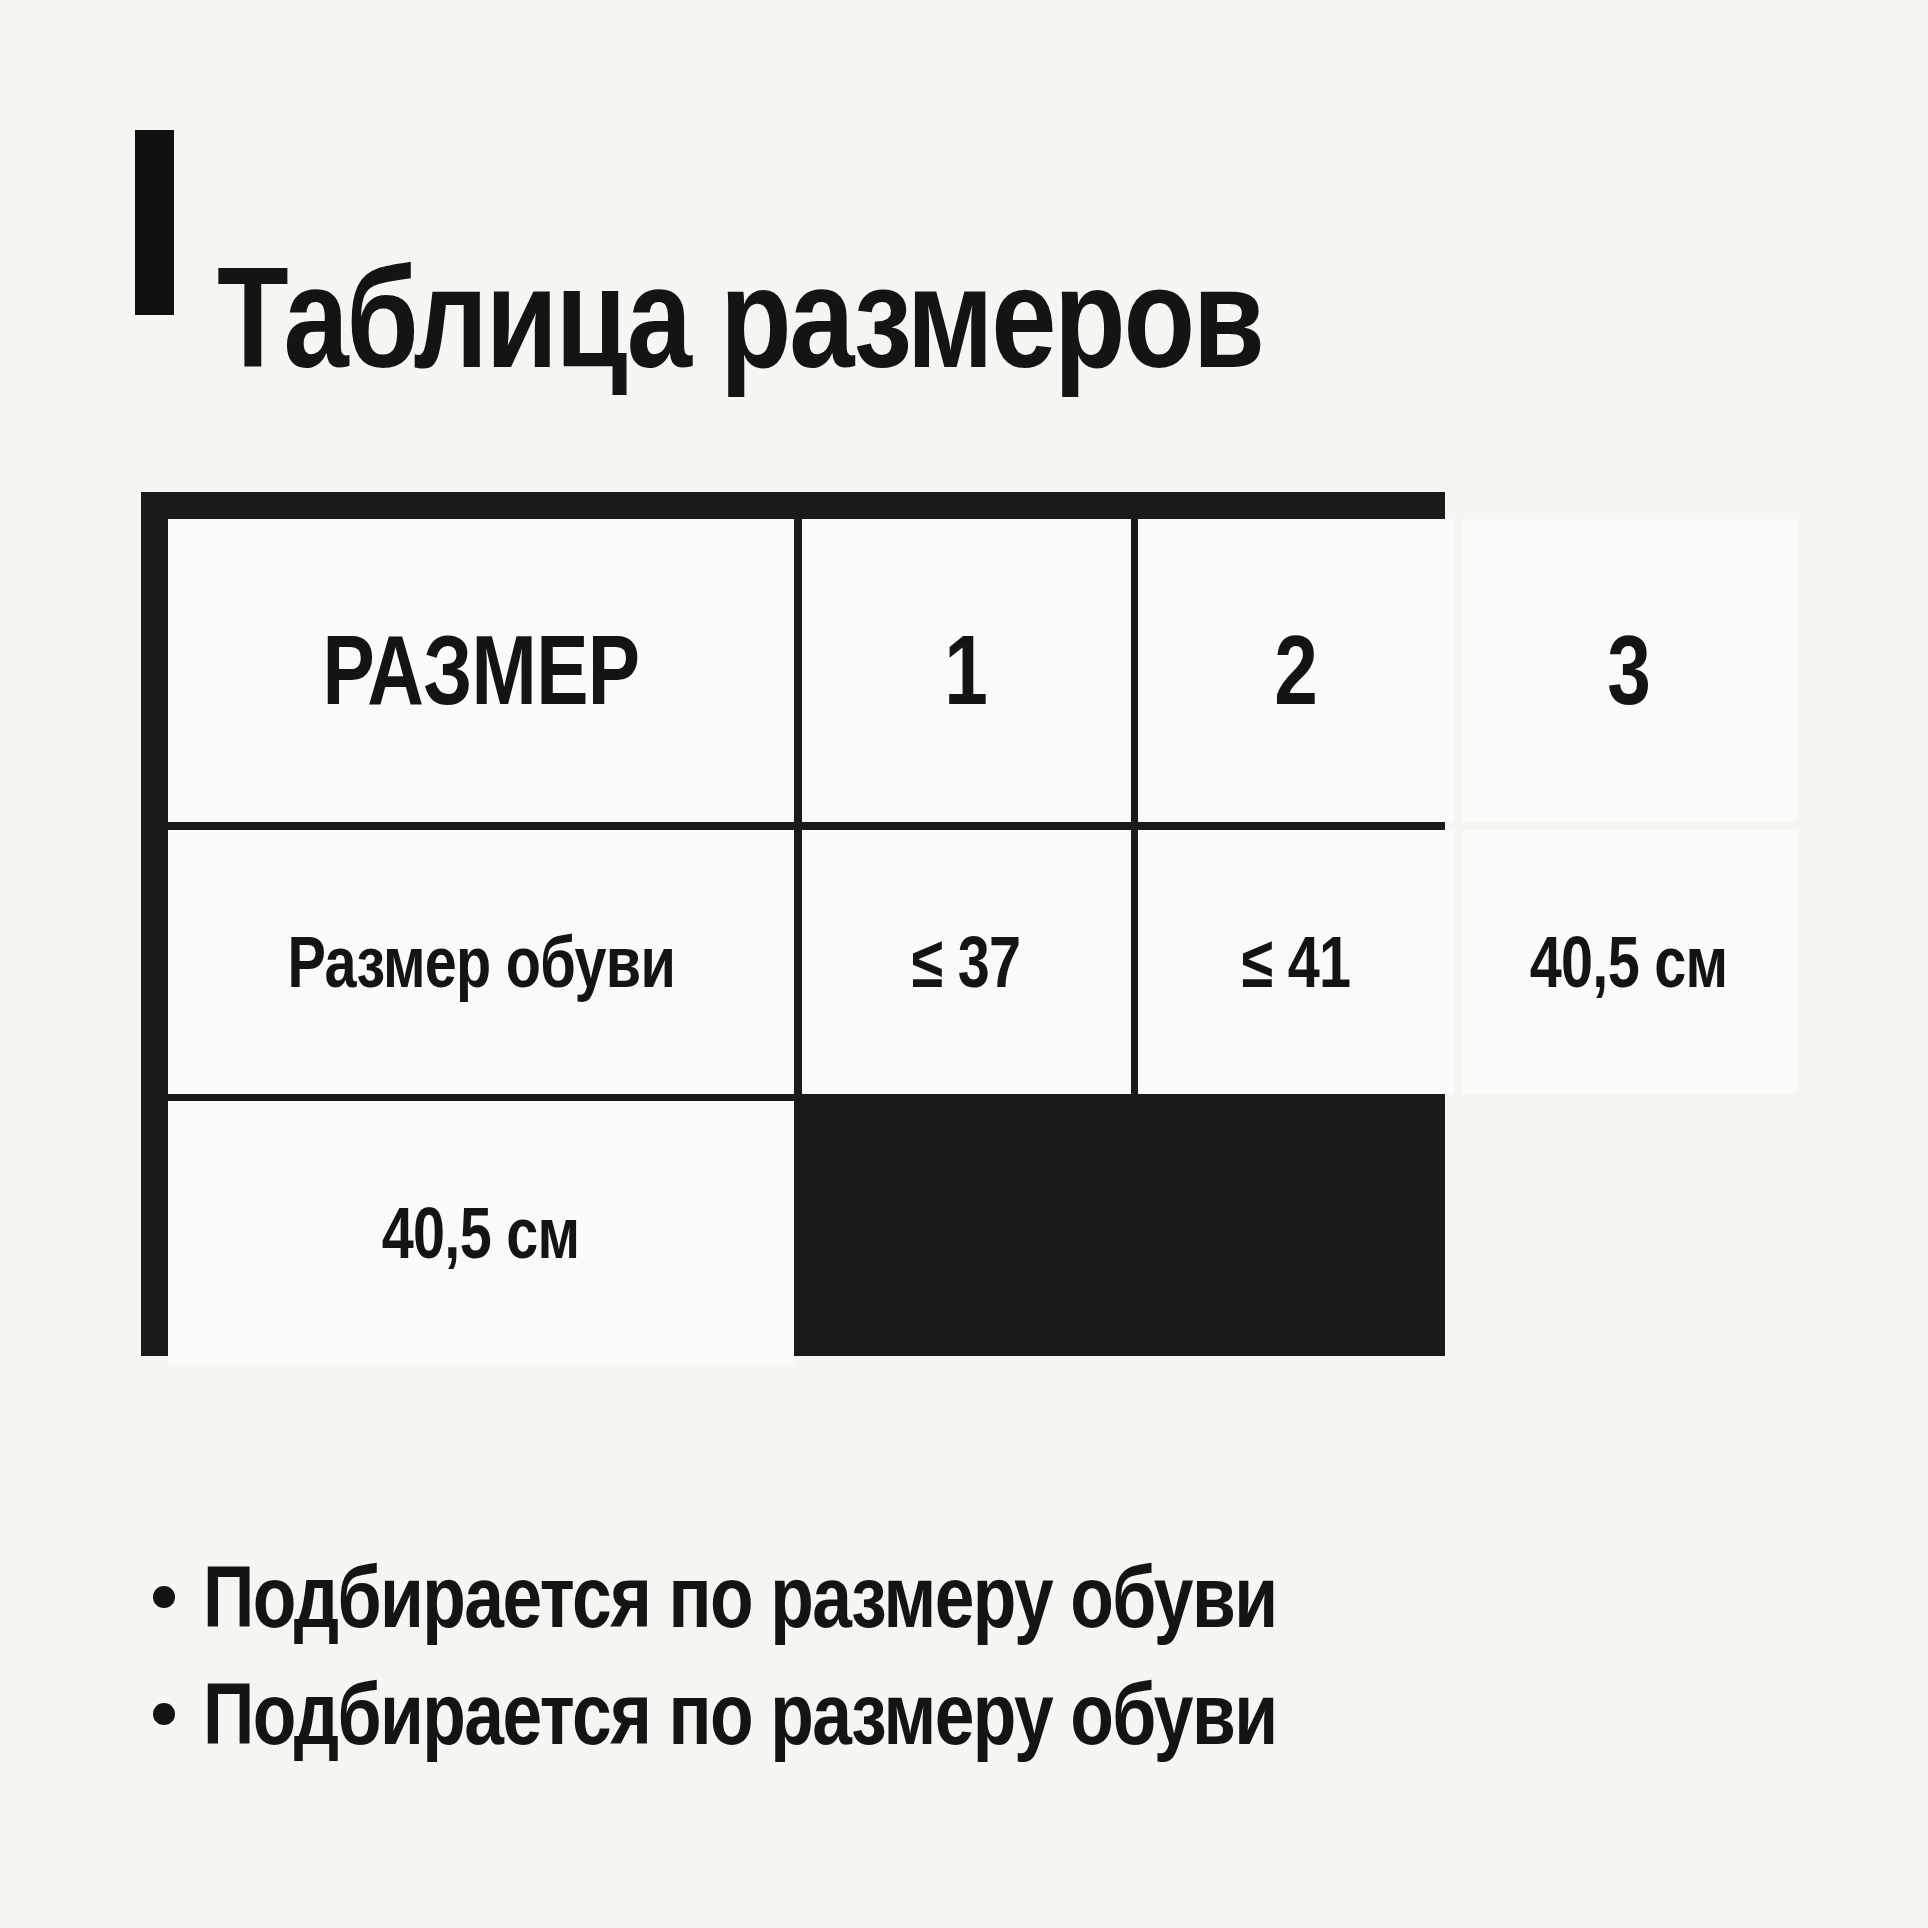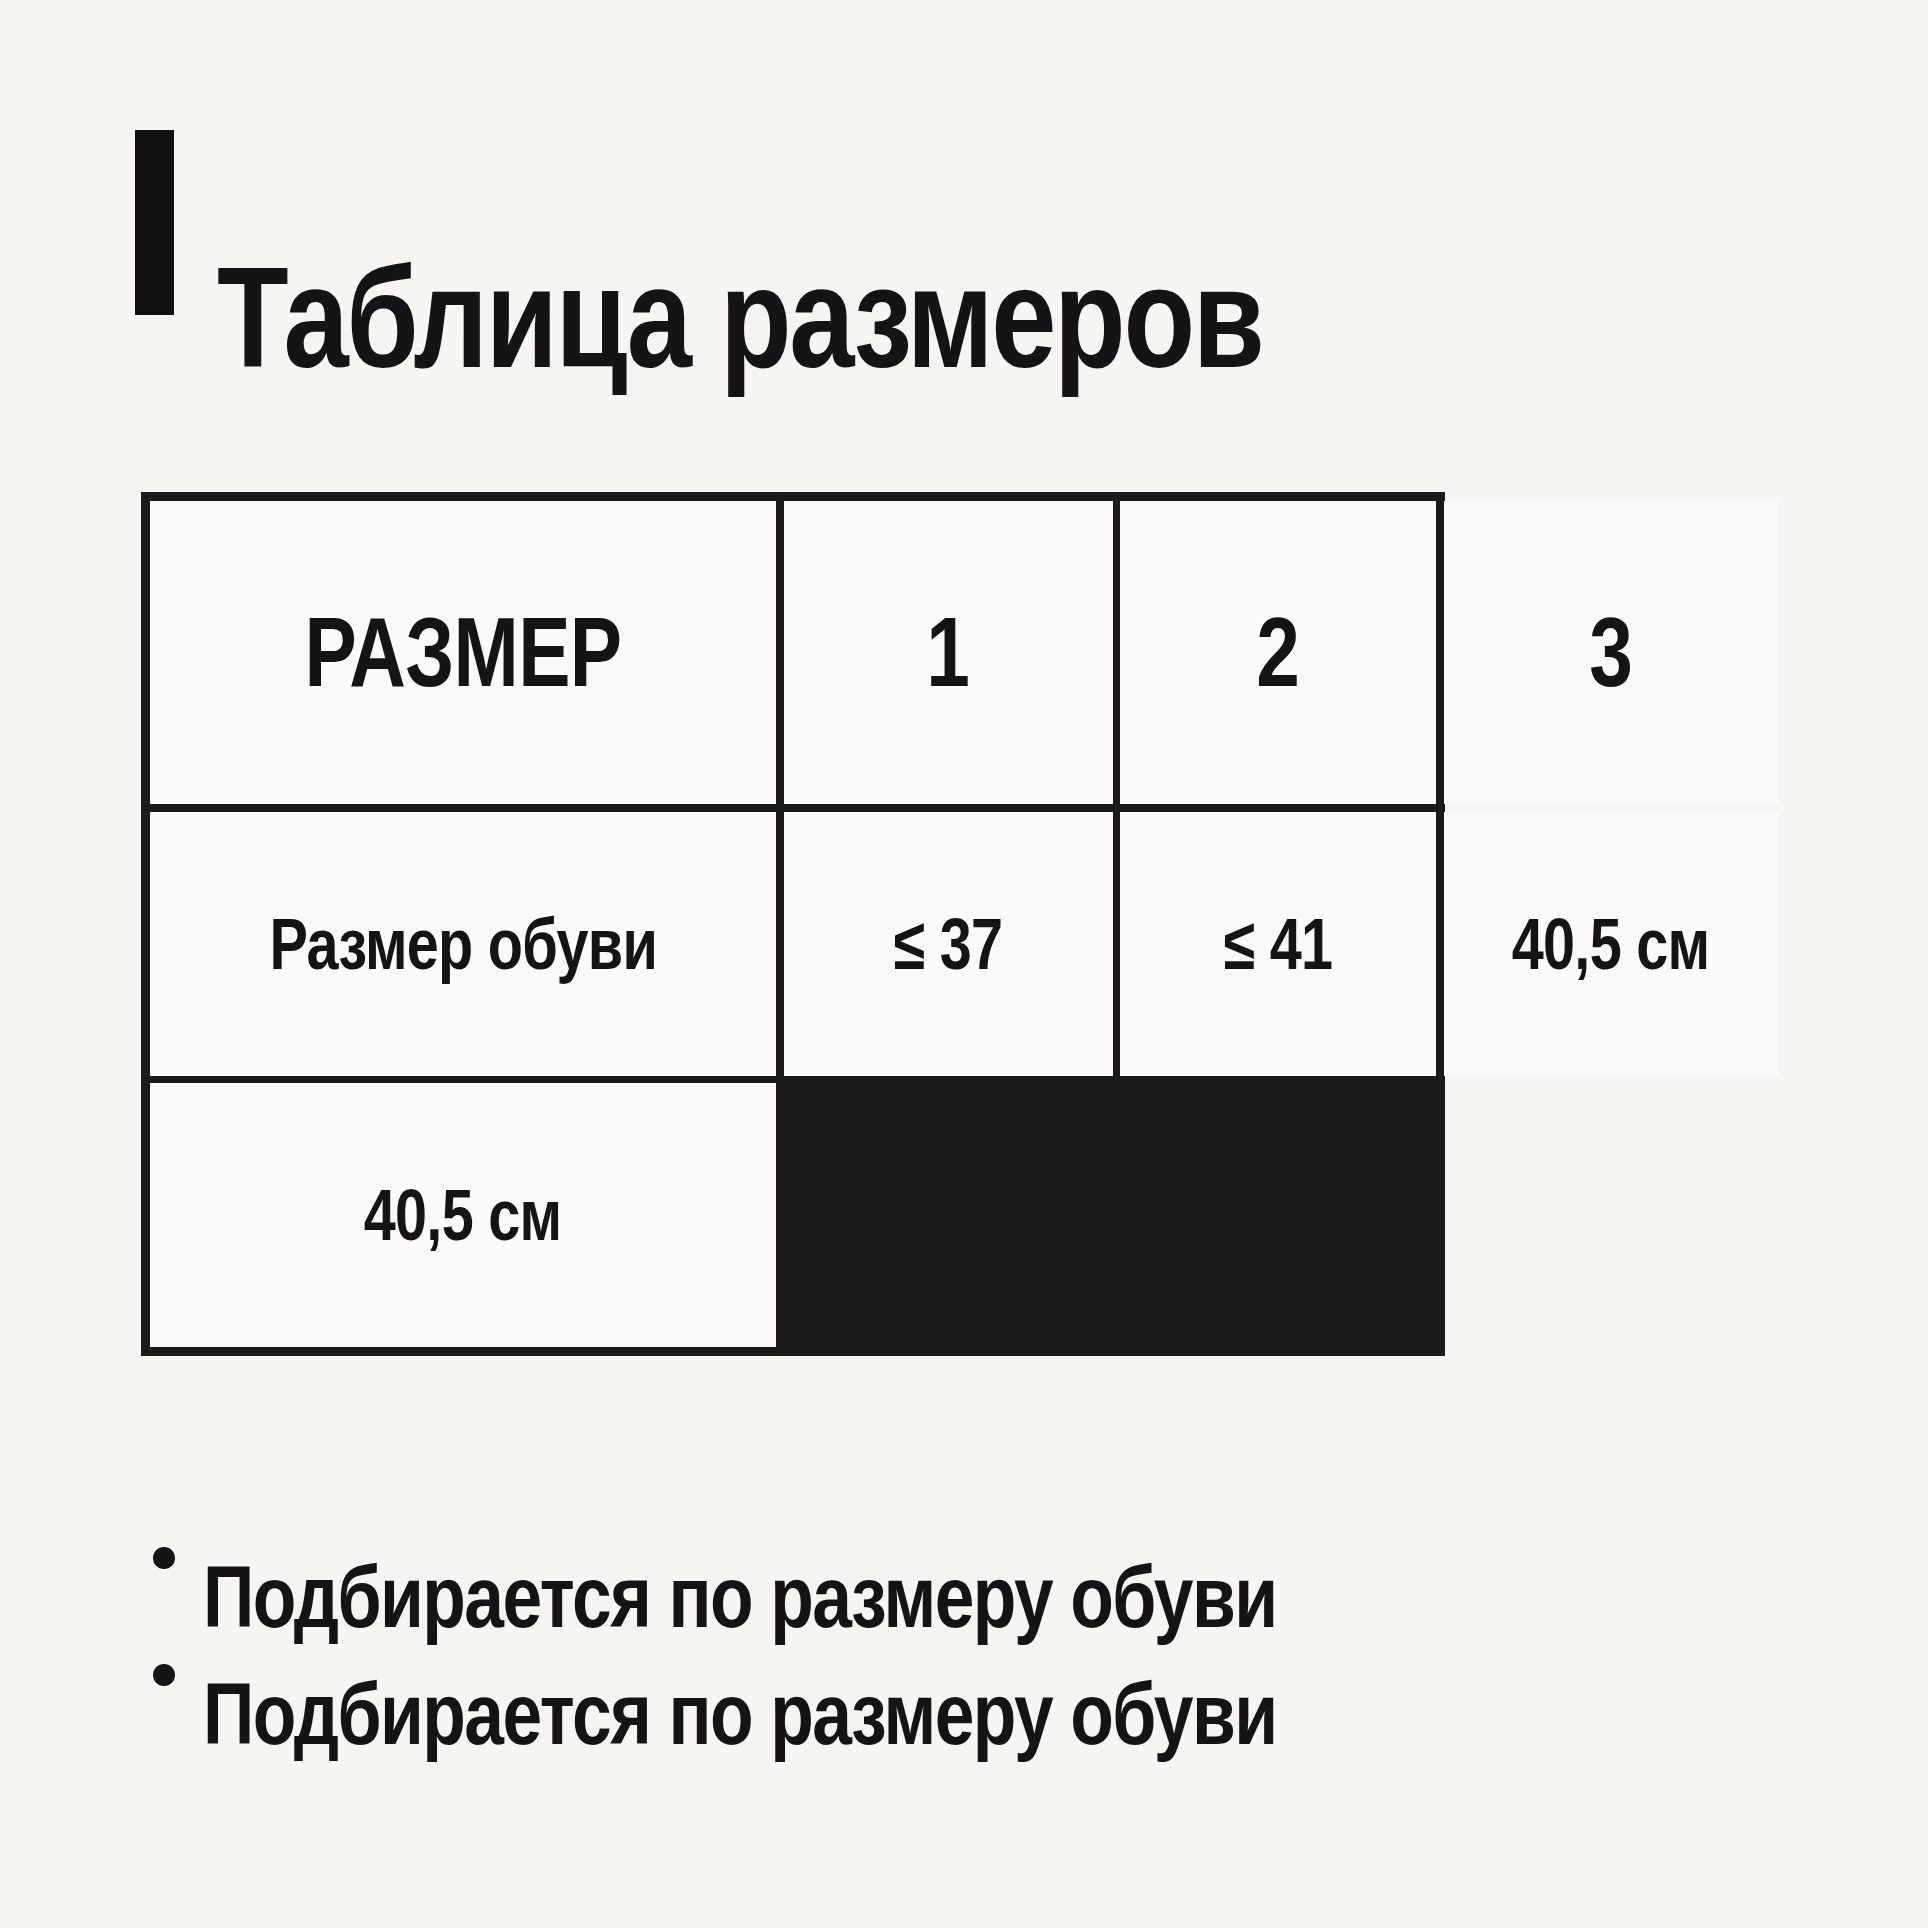--- a/index.html
+++ b/index.html
@@ -27,37 +27,37 @@
   .condC { display:inline-block; transform:scaleX(0.80); transform-origin:center center; white-space:nowrap; }
 
   
   .size-table {
     position:absolute; left:141px; top:492px;
     width:1304px; height:864px;
     background:#1a1a1a;
     display:grid;
     grid-template-columns:626px 329px 316px 335px;
     grid-template-rows:303px 264px 264px;
-    gap:7.5px; padding:9px; box-sizing:border-box;
+    gap:7.5px; padding:27px; box-sizing:border-box;
   }
   .cell {
     background:#fbfaf8;
     display:flex; align-items:center; justify-content:center;
     font-weight:700;
   }
   .cell.hdr   { font-size:98px; letter-spacing:-0.9px; }
   .cell.lbl   { font-size:72px;  letter-spacing:-0.9px;text-align:right; }
   .cell.val   { font-size:72px;  letter-spacing:-0.9px; }
 
   
   .notes {
     position:absolute; left:153px; top:1547px;
     display:flex; flex-direction:column; gap:17px;
   }
-  .note { display:flex; }
+  .note { display:flex; align-items:center; }
   .note-dot {
     width:21.7px; height:21.7px; border-radius:50%;
     background:#141414; margin-right:28px; flex:none;
   }
   .note-text { font-size:87px; font-weight:700; letter-spacing:-1.9px; white-space:nowrap; }
 </style>
 </head>
 <body>
 
 <div class="canvas">

